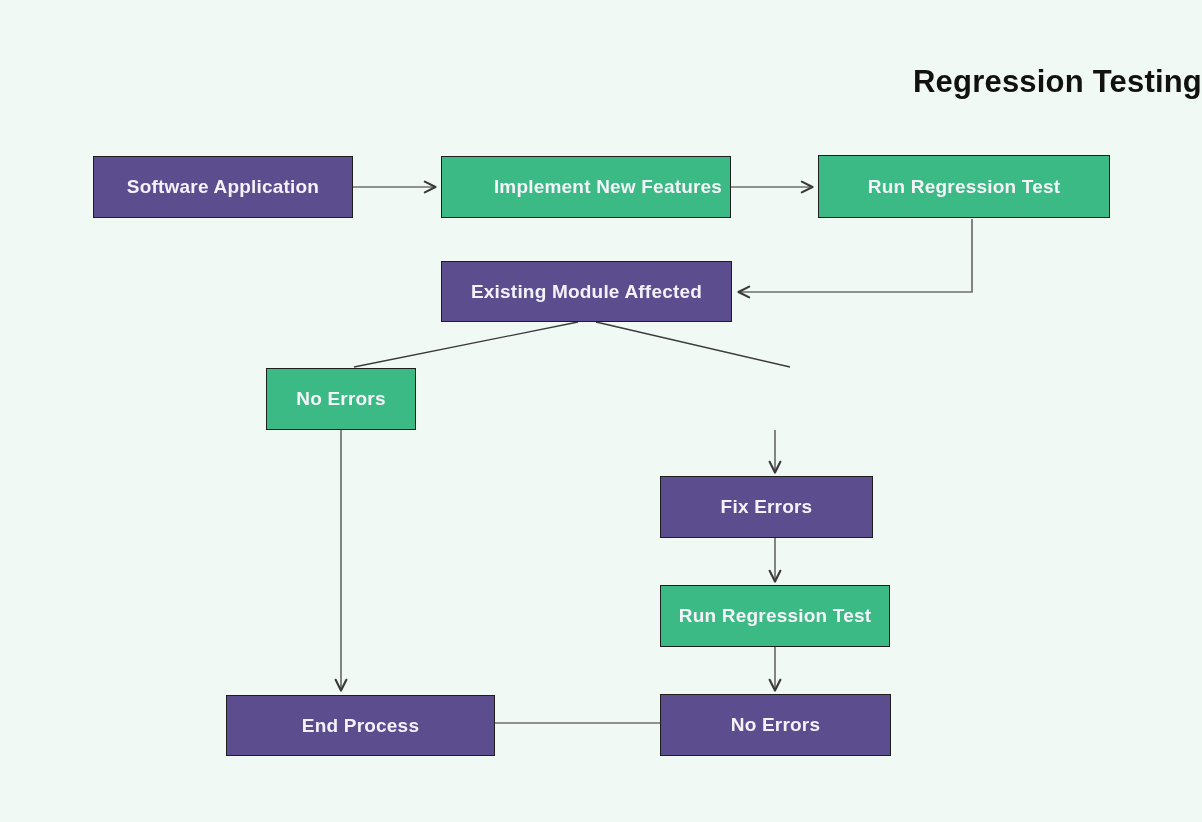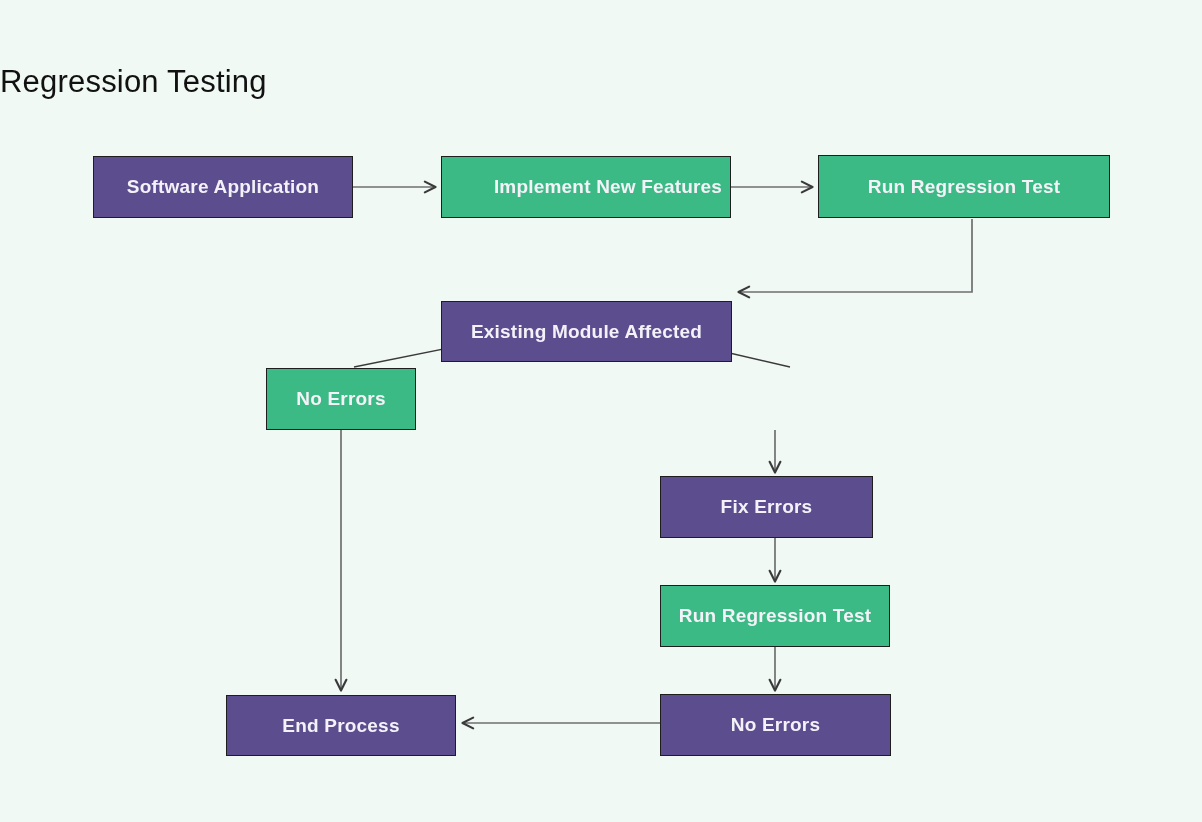--- a/index.html
+++ b/index.html
@@ -22,23 +22,23 @@
   .canvas {
     position: relative;
     width: 1202px;
     height: 822px;
   }
   .diagram-title {
     position: absolute;
     top: 64px;
     left: 0;
     width: 100%;
-    text-align: left;
+    text-align: right;
     font-size: 31px;
-    font-weight: 400;
+    font-weight: 700;
     letter-spacing: 0.2px;
     color: var(--title-text);
   }
   .connectors {
     position: absolute;
     top: 0; left: 0;
     width: 1202px;
     height: 822px;
   }
   .edge { stroke: var(--arrow); stroke-width: 1.7px; fill: none; }
@@ -84,26 +84,26 @@
     <line class="edge" x1="660" y1="723" x2="464" y2="723" marker-end="url(#arrowhead)"></line>
     <line class="edge" x1="341" y1="430" x2="341" y2="689" marker-end="url(#arrowhead)"></line>
   </svg>
 
   <div class="node purple" style="left:93px;  top:156px; width:260px; height:62px;">Software Application</div>
 
   <div class="node green" style="left:441px; top:156px; width:290px; height:62px;padding-left:44px;">Implement New Features</div>
 
   <div class="node green" style="left:818px; top:155px; width:292px; height:63px;">Run Regression Test</div>
 
-  <div class="node purple" style="left:441px; top:261px; width:291px; height:61px;margin-top:40px;">Existing Module Affected</div>
+  <div class="node purple" style="left:441px; top:261px; width:291px; height:61px;">Existing Module Affected</div>
 
   <div class="node green" style="left:266px; top:368px; width:150px; height:62px;">No Errors</div>
 
 
   <div class="node purple" style="left:660px; top:476px; width:213px; height:62px;">Fix Errors</div>
 
   <div class="node green" style="left:660px; top:585px; width:230px; height:62px;">Run Regression Test</div>
 
   <div class="node purple" style="left:660px; top:694px; width:231px; height:62px;">No Errors</div>
 
-  <div class="node purple" style="left:226px; top:695px; width:230px; height:61px;text-align:center;">End Process</div>
+  <div class="node purple" style="left:226px; top:695px; width:269px; height:61px;text-align:center;">End Process</div>
 
 </div>
 
 </body></html>

